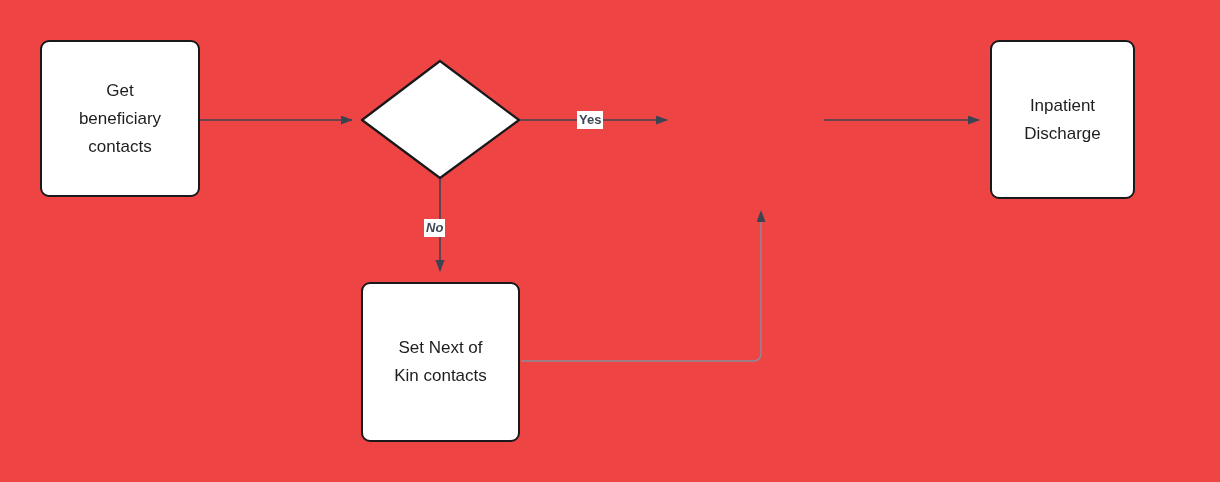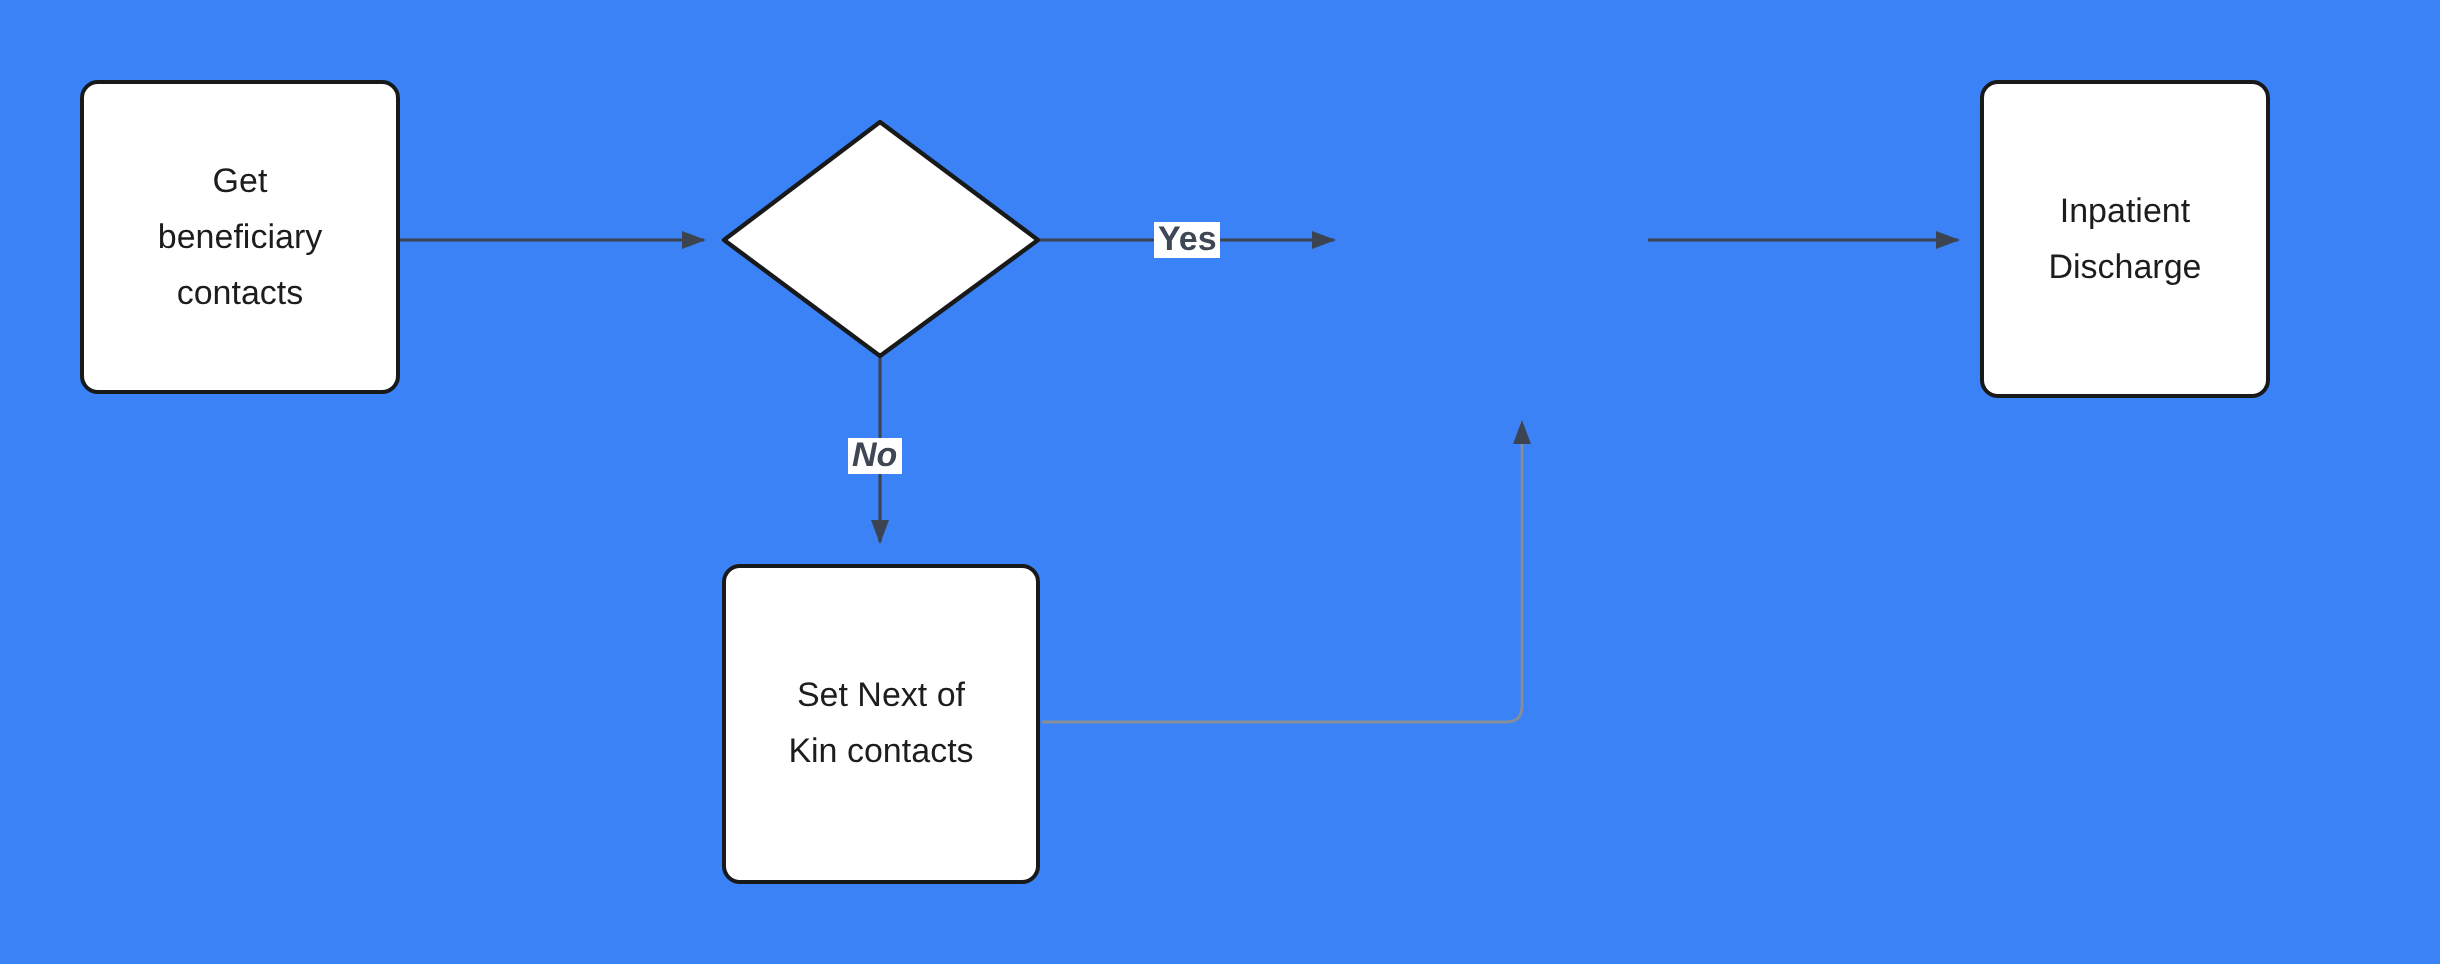--- a/index.html
+++ b/index.html
@@ -4,21 +4,21 @@
 <style>
   html, body {
     margin: 0;
     padding: 0;
     background: #ffffff;
   }
   .canvas {
     position: relative;
     width: 1220px;
     height: 482px;
-    background: #3b82f6;
+    background: #ef4444;
     font-family: "Liberation Sans", sans-serif;
     overflow: hidden;
   }
   .edges-layer {
     position: absolute;
     left: 0;
     top: 0;
     width: 1220px;
     height: 482px;
   }
@@ -52,21 +52,21 @@
     width: 92px;
     text-align: center;
     color: #1c1d1f;
     font-size: 17px;
     line-height: 28px;
   }
   .edge-label {
     position: absolute;
     background: #ffffff;
     color: #3f4754;
-    font-size: 17px;
+    font-size: 13px;
     font-weight: 700;
     line-height: 18px;
     padding: 0 2px;
     text-align: center;
   }
   .edge-label-yes { left: 577px; top: 111px; }
   .edge-label-no  { left: 424px; top: 219px; font-style: italic; }
 
   .edge-line {
     fill: none;

